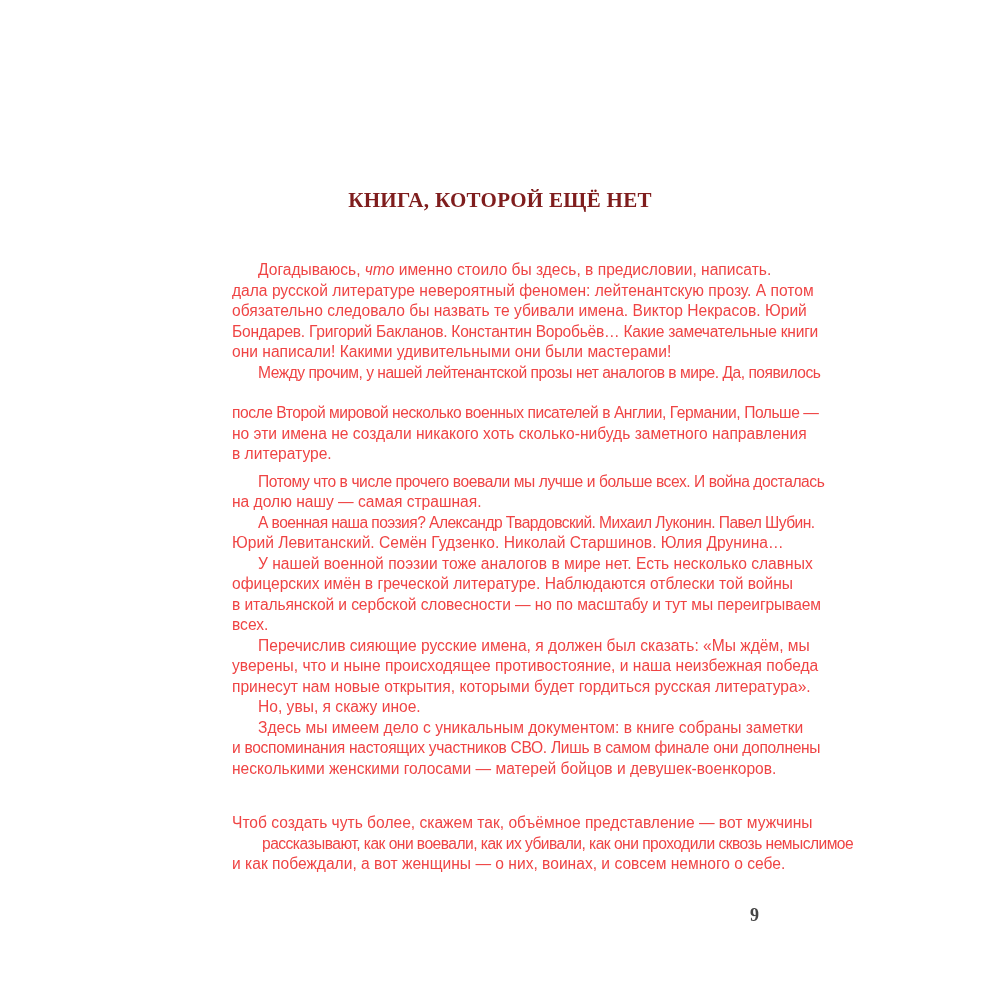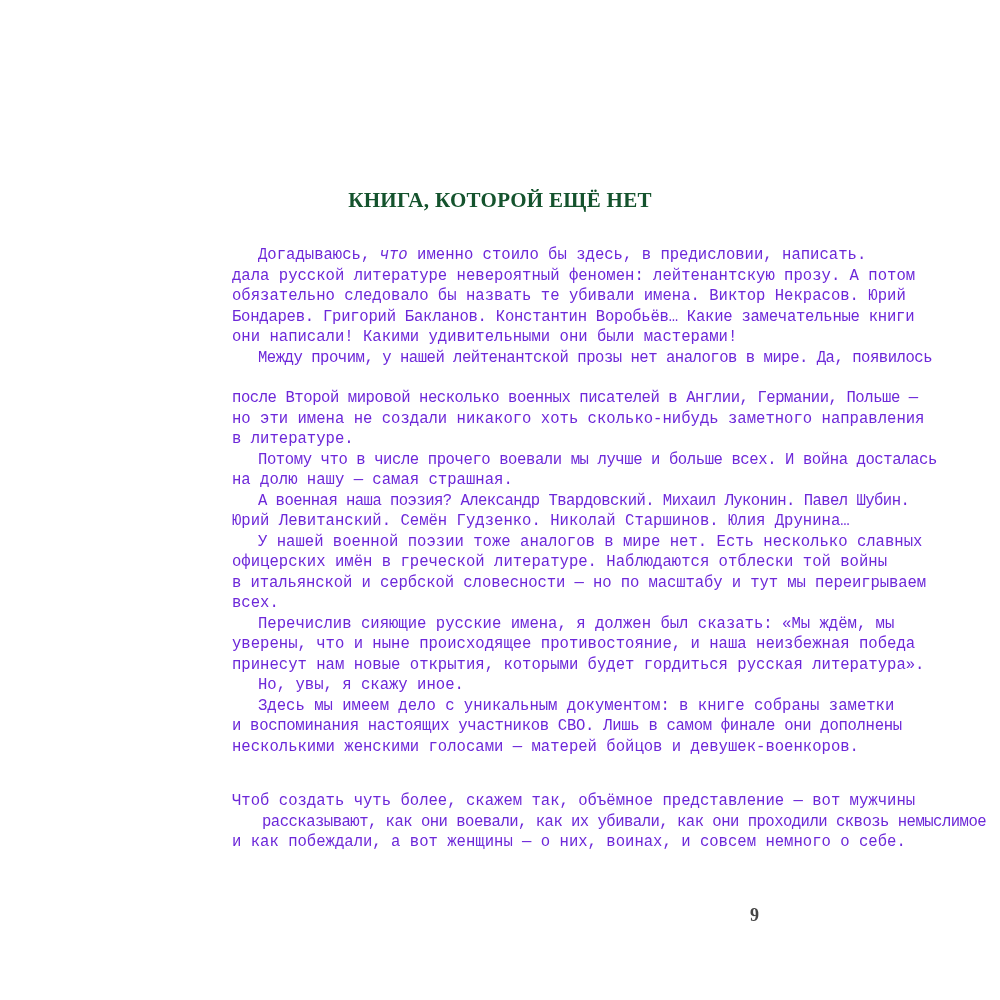--- a/index.html
+++ b/index.html
@@ -22,28 +22,28 @@
     color: #222;
   }
   .byline .author { font-weight: bold; }
   .title {
     position: absolute; left: 0; width: 1000px; top: 188px;
     text-align: center;
     font-family: "Liberation Serif", "DejaVu Serif", serif;
     font-weight: bold;
     font-size: 21px;
     letter-spacing: 0.3px;
-    color: #14532d;
+    color: #7f1d1d;
   }
   .body {
-    position: absolute; left: 232px; top: 245px; width: 536px;
-    font-family: Liberation Mono, monospace;
+    position: absolute; left: 232px; top: 260px; width: 536px;
+    font-family: Liberation Sans, sans-serif;
     font-size: 15.6px;
     line-height: 20.5px;
-    color: #6d28d9;
+    color: #ef4444;
   }
   .line {
     display: block;
     white-space: nowrap;
     text-align: justify;
     text-align-last: justify;
     height: 20.5px;
   }
   .line.last { text-align-last: left; }
   .line.indent { padding-left: 26px; }
@@ -67,21 +67,21 @@
   <div class="body">
     <span class="line indent last" style="white-space: nowrap;"><span>Догадываюсь, </span><em>что</em><span> именно стоило бы здесь, в предисловии, написать.</span></span>
     <span class="line" style="white-space: nowrap;">дала русской литературе невероятный феномен: лейтенантскую прозу. А потом</span>
     <span class="line" style="white-space: nowrap;">обязательно следовало бы назвать те убивали имена. Виктор Некрасов. Юрий</span>
     <span class="line" style="white-space: nowrap; letter-spacing: -0.261px;">Бондарев. Григорий Бакланов. Константин Воробьёв… Какие замечательные книги</span>
     <span class="line last" style="white-space: nowrap;">они написали! Какими удивительными они были мастерами!</span>
     <span class="line indent" style="white-space: nowrap; letter-spacing: -0.489px;">Между прочим, у нашей лейтенантской прозы нет аналогов в мире. Да, появилось</span>
     <span class="line" style="white-space: nowrap; letter-spacing: -0.453px; margin-top: 20px;">после Второй мировой несколько военных писателей в Англии, Германии, Польше —</span>
     <span class="line" style="white-space: nowrap;">но эти имена не создали никакого хоть сколько-нибудь заметного направления</span>
     <span class="line last" style="white-space: nowrap;">в литературе.</span>
-    <span class="line indent" style="white-space: nowrap; letter-spacing: -0.425px;">Потому что в числе прочего воевали мы лучше и больше всех. И война досталась</span>
+    <span class="line indent" style="white-space: nowrap; letter-spacing: -0.425px; margin-top: 7px;">Потому что в числе прочего воевали мы лучше и больше всех. И война досталась</span>
     <span class="line last" style="white-space: nowrap;">на долю нашу — самая страшная.</span>
     <span class="line indent" style="white-space: nowrap; letter-spacing: -0.557px;">А военная наша поэзия? Александр Твардовский. Михаил Луконин. Павел Шубин.</span>
     <span class="line last" style="white-space: nowrap;">Юрий Левитанский. Семён Гудзенко. Николай Старшинов. Юлия Друнина…</span>
     <span class="line indent" style="white-space: nowrap;">У нашей военной поэзии тоже аналогов в мире нет. Есть несколько славных</span>
     <span class="line" style="white-space: nowrap;">офицерских имён в греческой литературе. Наблюдаются отблески той войны</span>
     <span class="line" style="white-space: nowrap; letter-spacing: -0.103px;">в итальянской и сербской словесности — но по масштабу и тут мы переигрываем</span>
     <span class="line last" style="white-space: nowrap;">всех.</span>
     <span class="line indent" style="white-space: nowrap;">Перечислив сияющие русские имена, я должен был сказать: «Мы ждём, мы</span>
     <span class="line" style="white-space: nowrap;">уверены, что и ныне происходящее противостояние, и наша неизбежная победа</span>
     <span class="line last" style="white-space: nowrap;">принесут нам новые открытия, которыми будет гордиться русская литература».</span>

